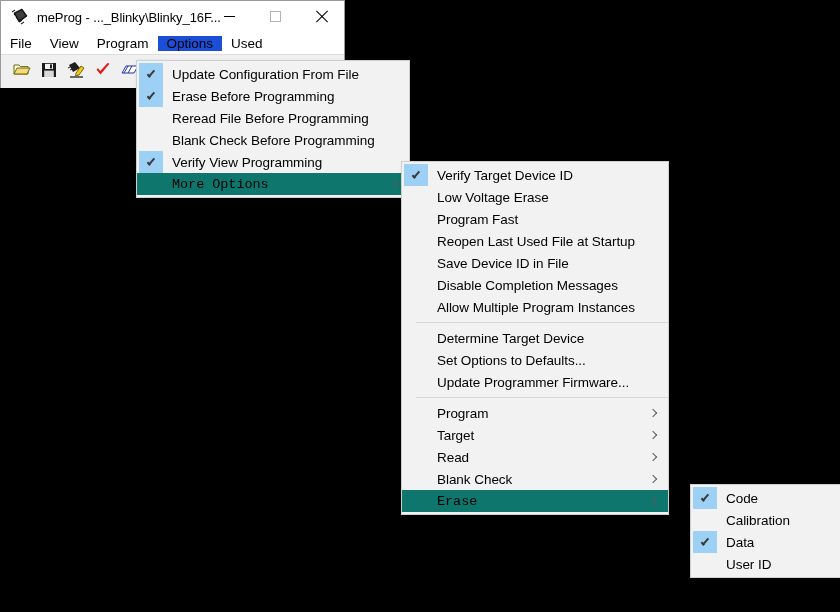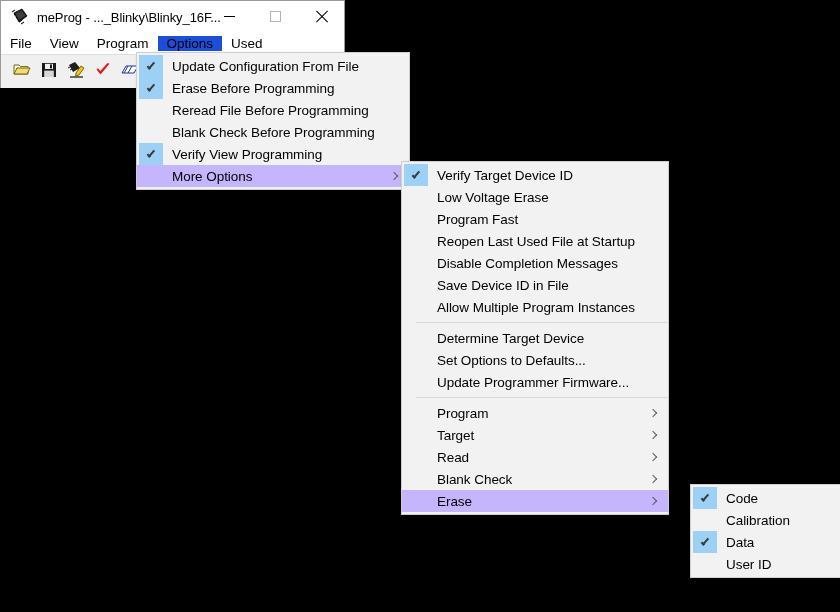--- a/index.html
+++ b/index.html
@@ -118,21 +118,21 @@
   }
   .menu-row {
     position: relative;
     height: 22px;
     display: flex;
     align-items: center;
     font-size: 13.5px;
     color: #000000;
     white-space: nowrap;
   }
-  .menu-row.sel { background: #c4b5fd; }
+  .menu-row.sel { background: #0f766e; font-family: Liberation Mono, monospace; }
   .check-box {
     width: 24px;
     height: 22px;
     flex: 0 0 auto;
     display: flex;
     align-items: center;
     justify-content: center;
     margin-left: 2px;
   }
   .check-box.on { background: #9dd0f5; }
@@ -173,21 +173,21 @@
     border-top: 1.4px solid #5a5a5a;
     transform: translateY(-50%) rotate(45deg);
   }
   .menu-sep {
     height: 1px;
     background: #d8d8d8;
     margin: 4px 0 4px 14px;
   }
 
   
-  #menu-options  { left: 136px; top: 52px;  width: 274px; }
+  #menu-options  { left: 136px; top: 60px;  width: 274px; }
   #menu-more     { left: 401px; top: 161px; width: 268px; }
   #menu-erase    { left: 661px; top: 484px; width: 174px; margin-left: 29px; }
   #menu-options .menu-label { margin-left: 9px; }
 </style>
 </head>
 <body>
 
 <div id="root">
 
   <div id="app-window">
@@ -343,25 +343,25 @@
       <div class="menu-row">
         <span class="check-box"></span>
         <span class="menu-label">Program Fast</span>
       </div>
       <div class="menu-row">
         <span class="check-box"></span>
         <span class="menu-label">Reopen Last Used File at Startup</span>
       </div>
       <div class="menu-row">
         <span class="check-box"></span>
+        <span class="menu-label">Save Device ID in File</span>
+      </div>
+      <div class="menu-row">
+        <span class="check-box"></span>
         <span class="menu-label">Disable Completion Messages</span>
-      </div>
-      <div class="menu-row">
-        <span class="check-box"></span>
-        <span class="menu-label">Save Device ID in File</span>
       </div>
       <div class="menu-row">
         <span class="check-box"></span>
         <span class="menu-label">Allow Multiple Program Instances</span>
       </div>
       <div class="menu-sep"></div>
       <div class="menu-row">
         <span class="check-box"></span>
         <span class="menu-label">Determine Target Device</span>
       </div>

